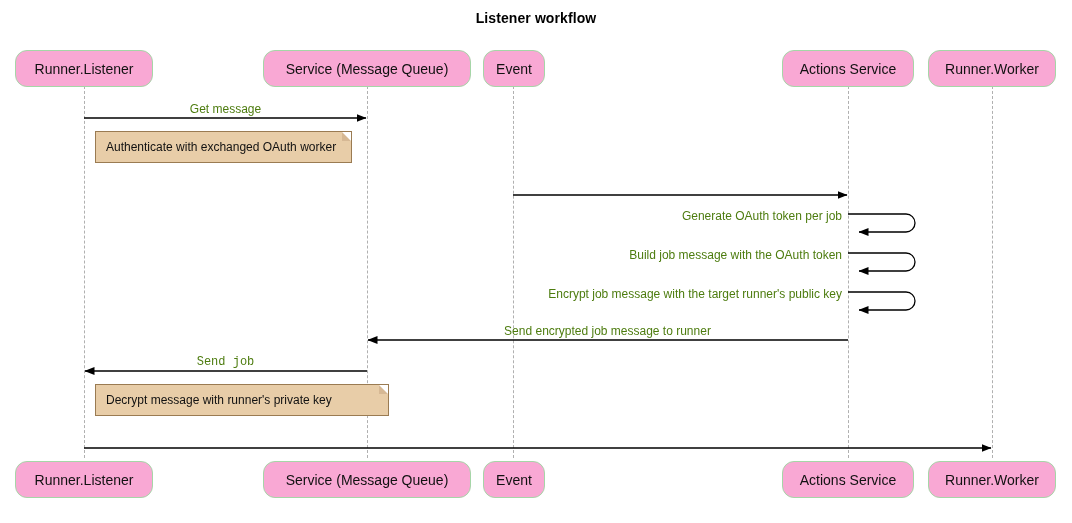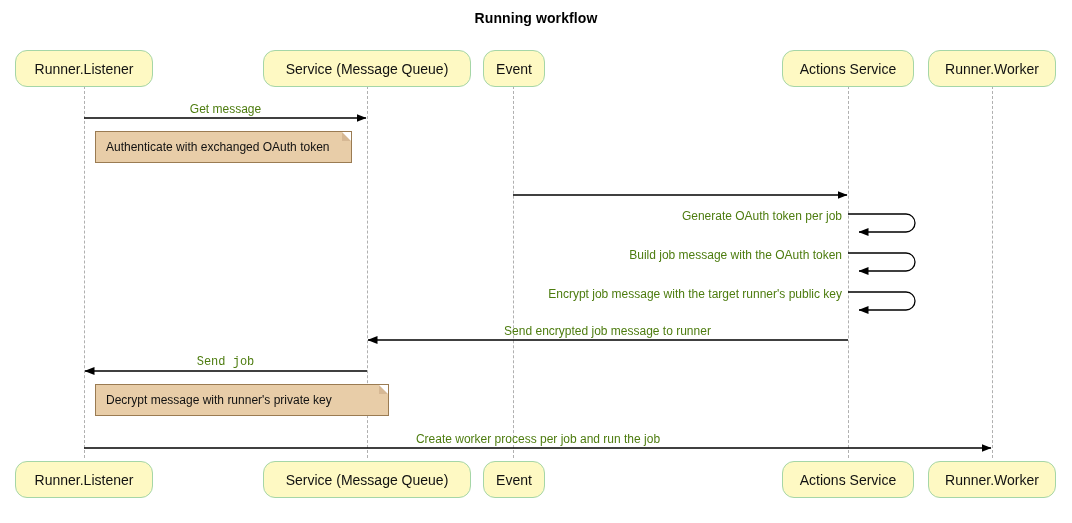--- a/index.html
+++ b/index.html
@@ -29,21 +29,21 @@
     width: 1072px;
     text-align: center;
     font-size: 14px;
     font-weight: bold;
     color: #000;
     letter-spacing: 0.1px;
   }
   .participant {
     position: absolute;
     box-sizing: border-box;
-    background: #fef9c3;
+    background: #f9a8d4;
     border: 1px solid #a5d6a7;
     border-radius: 12px;
     display: flex;
     align-items: center;
     justify-content: center;
     font-size: 14px;
     color: #111;
     white-space: nowrap;
   }
   .lifeline {
@@ -89,21 +89,21 @@
     width: 1072px;
     height: 523px;
     pointer-events: none;
   }
 </style>
 </head>
 <body>
 
 <div id="diagram">
 
-  <div class="title">Running workflow</div>
+  <div class="title">Listener workflow</div>
 
   <div class="lifeline" style="left:84px;top:86px;height:372px;"></div>
   <div class="lifeline" style="left:367px;top:86px;height:372px;"></div>
   <div class="lifeline" style="left:513px;top:86px;height:372px;"></div>
   <div class="lifeline" style="left:848px;top:86px;height:372px;"></div>
   <div class="lifeline" style="left:992px;top:86px;height:372px;"></div>
 
   <div class="participant" style="left:15px;top:50px;width:138px;height:37px;">
     <span>Runner.Listener</span>
   </div>
@@ -169,24 +169,23 @@
   <div class="msg-label right-al" style="left:448px;top:209px;width:394px;">Generate OAuth token per job</div>
 
   <div class="msg-label right-al" style="left:448px;top:248px;width:394px;">Build job message with the OAuth token</div>
 
   <div class="msg-label" style="left:367px;top:324px;width:481px;">Send encrypted job message to runner</div>
 
   <div class="msg-label right-al" style="left:448px;top:287px;width:394px;">Encrypt job message with the target runner's public key</div>
 
   <div class="msg-label" style="left:84px;top:355px;width:283px;font-family:Liberation Mono, monospace;">Send job</div>
 
-  <div class="msg-label" style="left:84px;top:432px;width:908px;">Create worker process per job and run the job</div>
 
   <div class="note" style="left:95px;top:131px;width:257px;height:32px;">
-    <span>Authenticate with exchanged OAuth token</span>
+    <span>Authenticate with exchanged OAuth worker</span>
     <span class="note-fold"></span>
   </div>
 
   <div class="note" style="left:95px;top:384px;width:294px;height:32px;">
     <span>Decrypt message with runner's private key</span>
     <span class="note-fold"></span>
   </div>
 
 </div>
 

